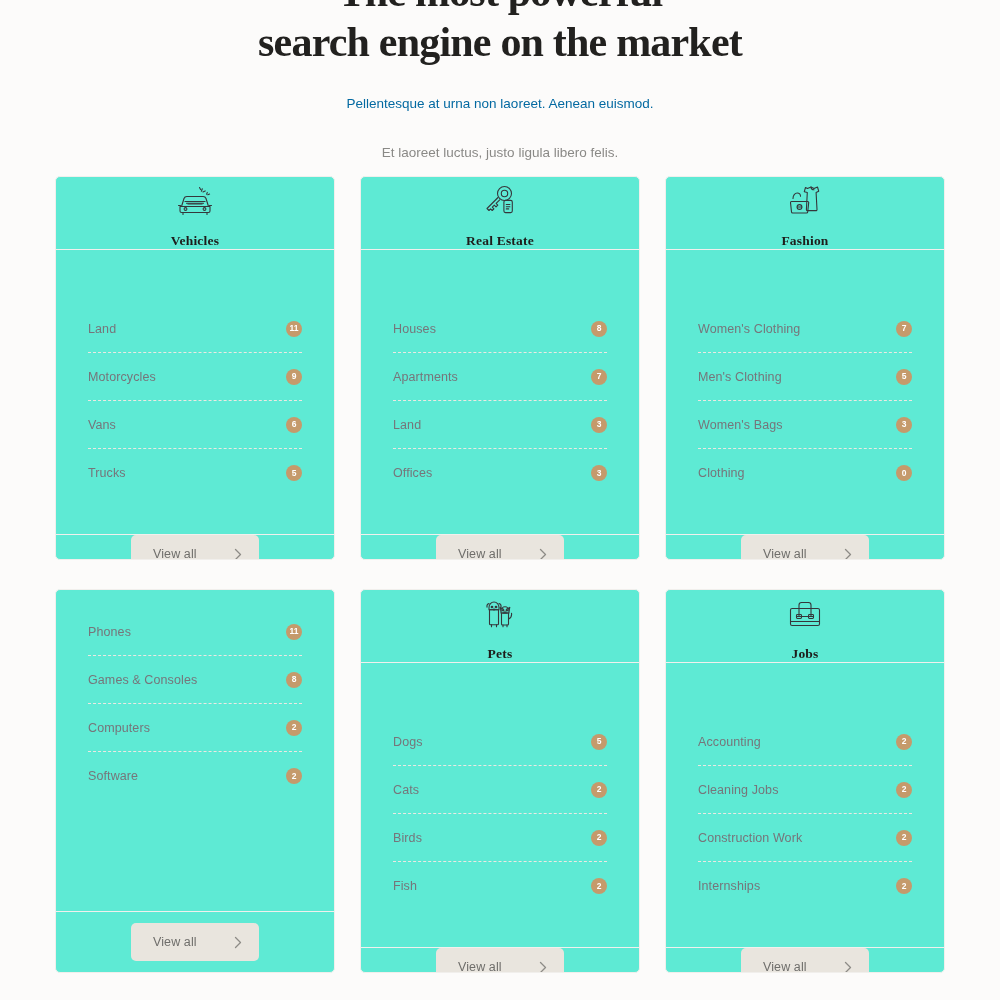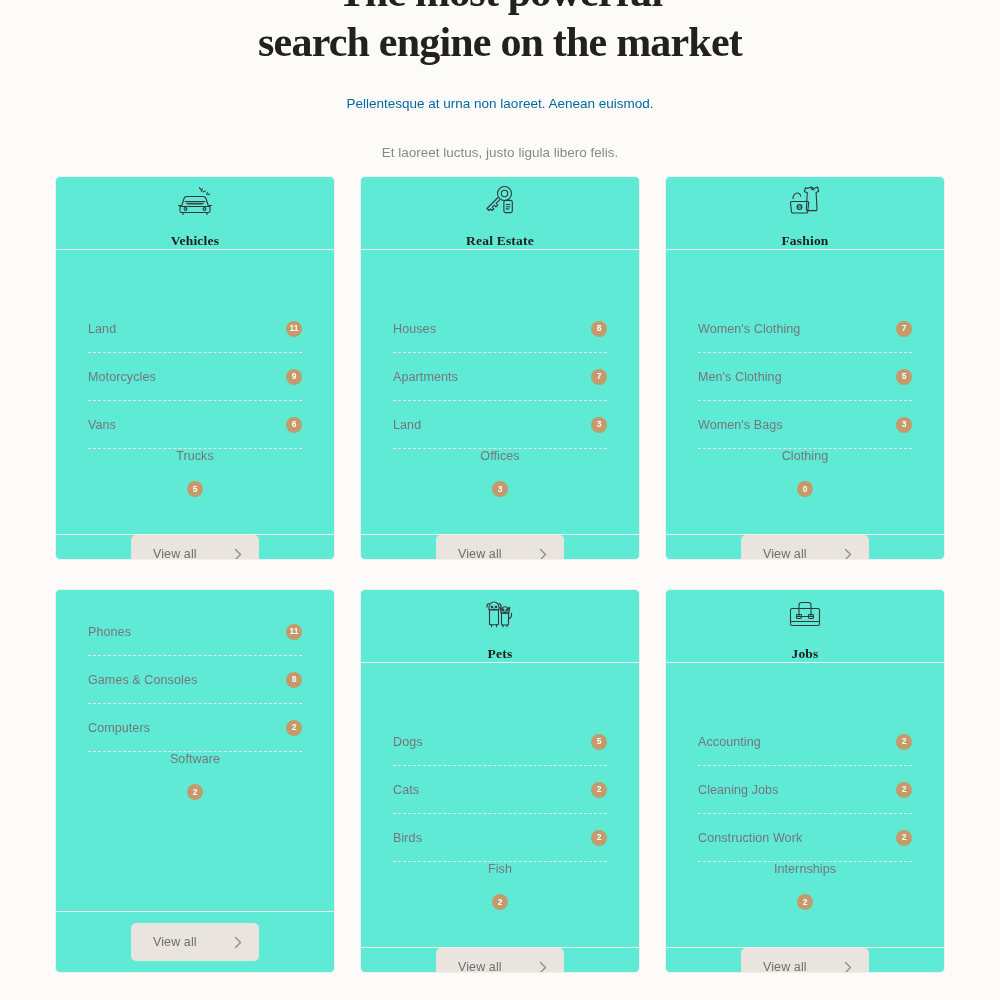--- a/index.html
+++ b/index.html
@@ -112,21 +112,21 @@
     padding: 18px 32px 0 32px;
   }
 
   .row {
     height: 48px;
     display: flex;
     align-items: center;
     justify-content: space-between;
     border-bottom: 1px dashed #ece8e2;
   }
-  .row:last-child { border-bottom: none; flex-direction: column; }
+  .row:last-child { border-bottom: none; }
 
   .row-label {
     font-size: 12.5px;
     color: #76757a;
     letter-spacing: 0.1px;
     white-space: nowrap;
   }
 
   .badge {
     width: 16px;

